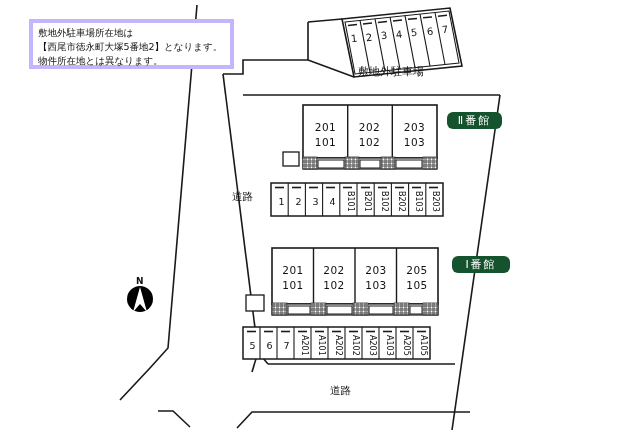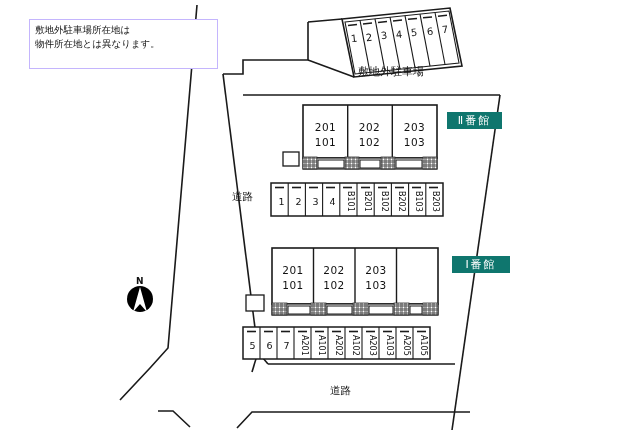--- a/index.html
+++ b/index.html
@@ -24,23 +24,23 @@
     top: 0;
     width: 640px;
     height: 430px;
   }
 
   
   .note-box {
     position: absolute;
     left: 29px;
     top: 19px;
-    width: 189px;
+    width: 205px;
     height: 50px;
-    border: 1px solid #c4b5fd;
+    border: 4px solid #c4b5fd;
     background: #ffffff;
     box-sizing: border-box;
     padding: 3px 4px 0 5px;
   }
   .note-line {
     font-size: 9.5px;
     line-height: 14px;
     color: #111111;
     white-space: nowrap;
     letter-spacing: 0px;
@@ -55,28 +55,29 @@
   .road-label {
     font-size: 10.5px;
   }
   .area-label {
     font-size: 11px;
   }
 
   
   .banner {
     position: absolute;
-    background: #0f766e;
+    background: #14532d;
     color: #ffffff;
     font-size: 11px;
     letter-spacing: 2px;
     display: flex;
     align-items: center;
     justify-content: center;
     box-sizing: border-box;
+    border-radius: 6px;
   }
 
   
   .unit-text {
     position: absolute;
     text-align: center;
     color: #111111;
     font-size: 10.5px;
     line-height: 15px;
     letter-spacing: 0.5px;
@@ -288,20 +289,21 @@
     </g>
 
     <g>
       <circle cx="140" cy="299" r="13" fill="#000000"></circle>
       <path d="M140 287 L147 312 L140 304 L133 312 Z" fill="#ffffff"></path>
     </g>
   </svg>
 
   <div class="note-box">
     <div class="note-line">敷地外駐車場所在地は</div>
+    <div class="note-line">【西尾市徳永町大塚5番地2】となります。</div>
     <div class="note-line">物件所在地とは異なります。</div>
   </div>
 
   <div class="lbl area-label" style="left:358px; top:64px;">敷地外駐車場</div>
   <div class="lbl road-label" style="left:232px; top:190px;">道路</div>
   <div class="lbl road-label" style="left:330px; top:384px;">道路</div>
   <div class="compass-n">N</div>
 
   <div class="banner" style="left:447px; top:112px; width:55px; height:17px;">Ⅱ番館</div>
   <div class="banner" style="left:452px; top:256px; width:58px; height:17px;">Ⅰ番館</div>
@@ -323,20 +325,24 @@
     <div>201</div>
     <div>101</div>
   </div>
   <div class="unit-text" style="left:313px; top:263px; width:42px;">
     <div>202</div>
     <div>102</div>
   </div>
   <div class="unit-text" style="left:355px; top:263px; width:42px;">
     <div>203</div>
     <div>103</div>
+  </div>
+  <div class="unit-text" style="left:396px; top:263px; width:42px;">
+    <div>205</div>
+    <div>105</div>
   </div>
 
   <div class="stall-num offsite" style="left:348px; top:33px; width:12px; transform:rotate(-6deg);">1</div>
   <div class="stall-num offsite" style="left:363px; top:32px; width:12px; transform:rotate(-6deg);">2</div>
   <div class="stall-num offsite" style="left:378px; top:30px; width:12px; transform:rotate(-6deg);">3</div>
   <div class="stall-num offsite" style="left:393px; top:29px; width:12px; transform:rotate(-6deg);">4</div>
   <div class="stall-num offsite" style="left:408px; top:27px; width:12px; transform:rotate(-6deg);">5</div>
   <div class="stall-num offsite" style="left:424px; top:26px; width:12px; transform:rotate(-6deg);">6</div>
   <div class="stall-num offsite" style="left:439px; top:24px; width:12px; transform:rotate(-6deg);">7</div>
 

